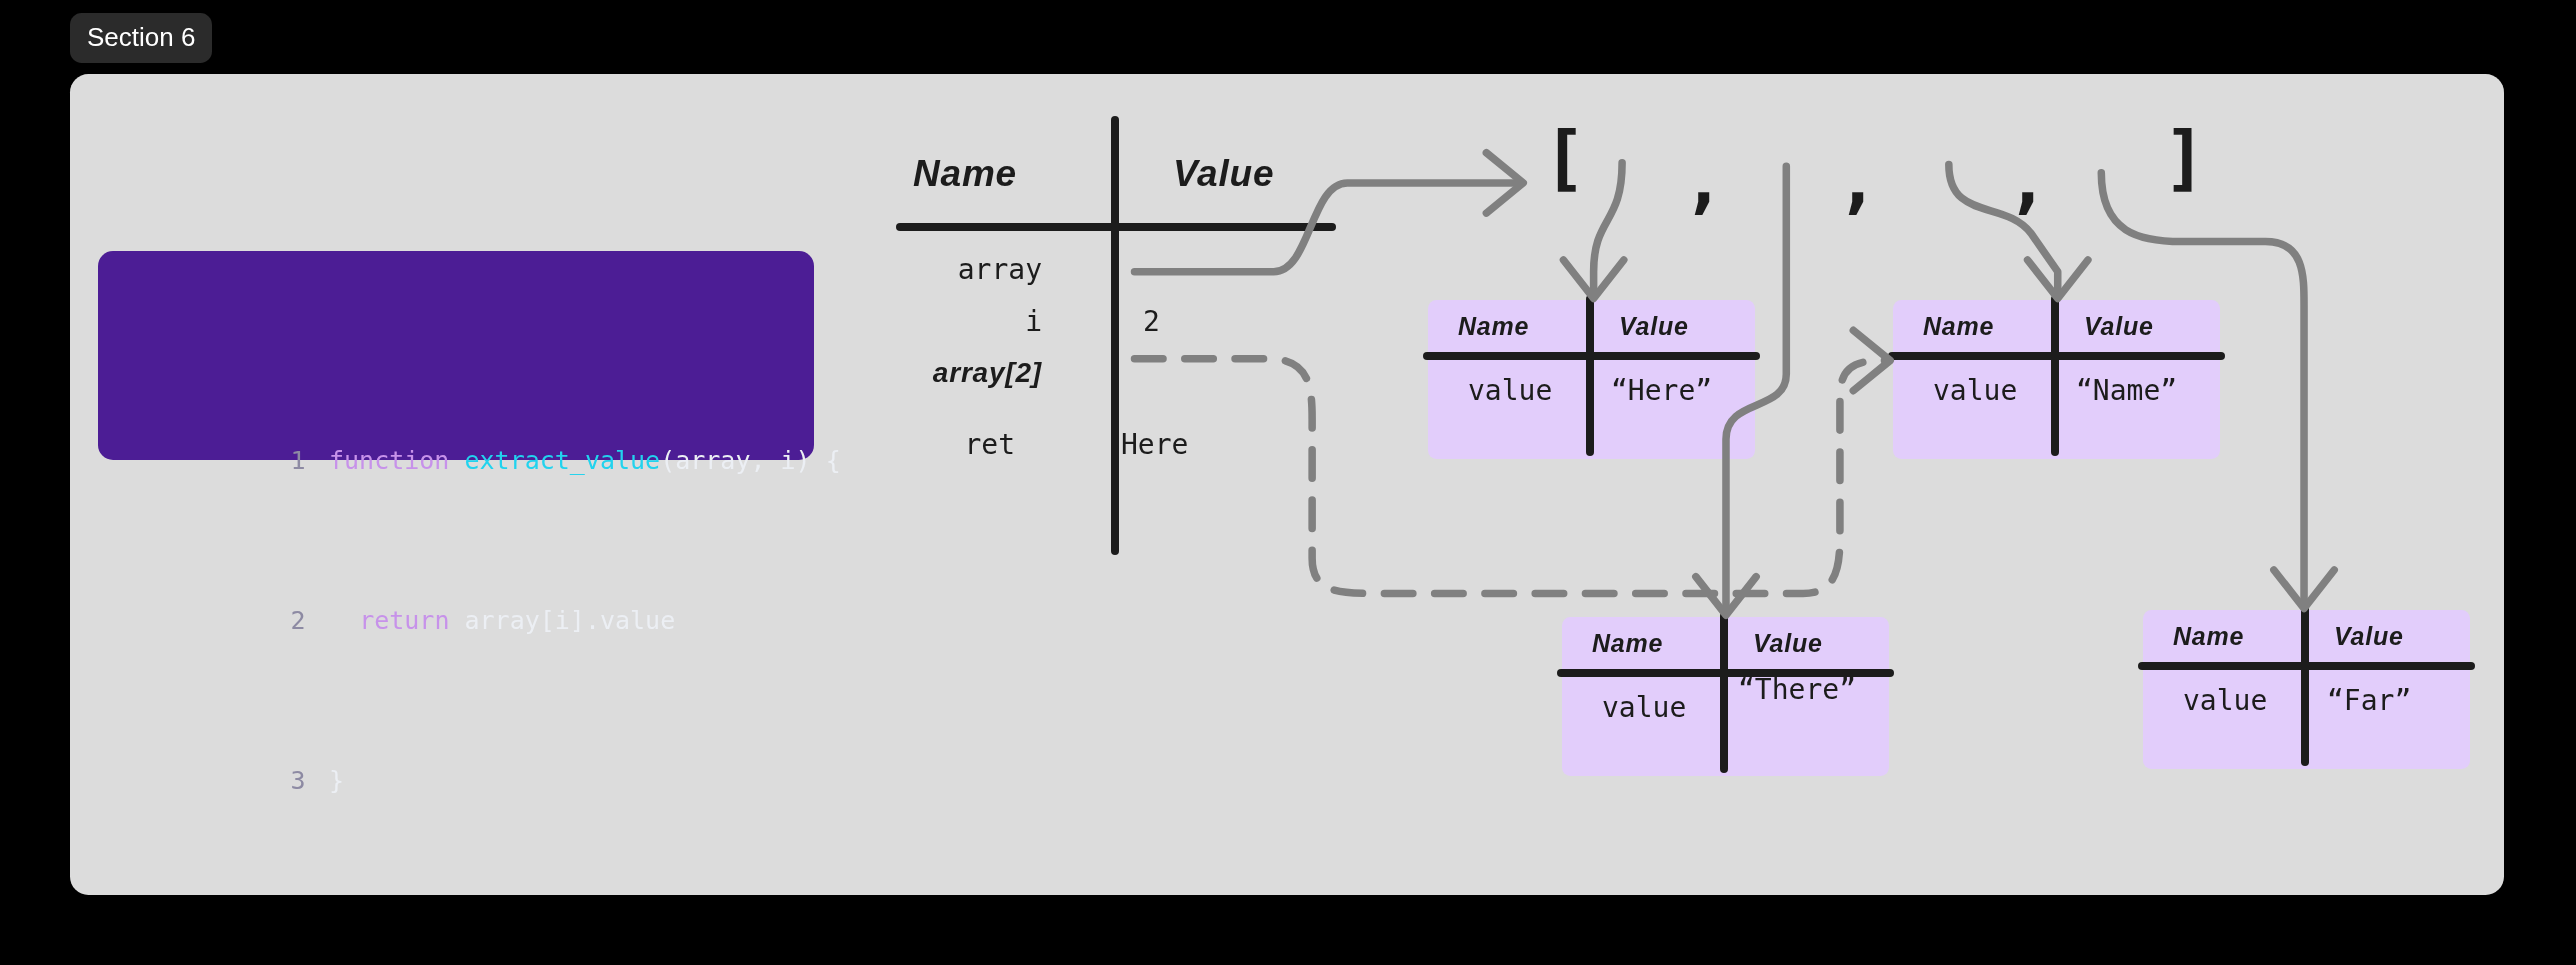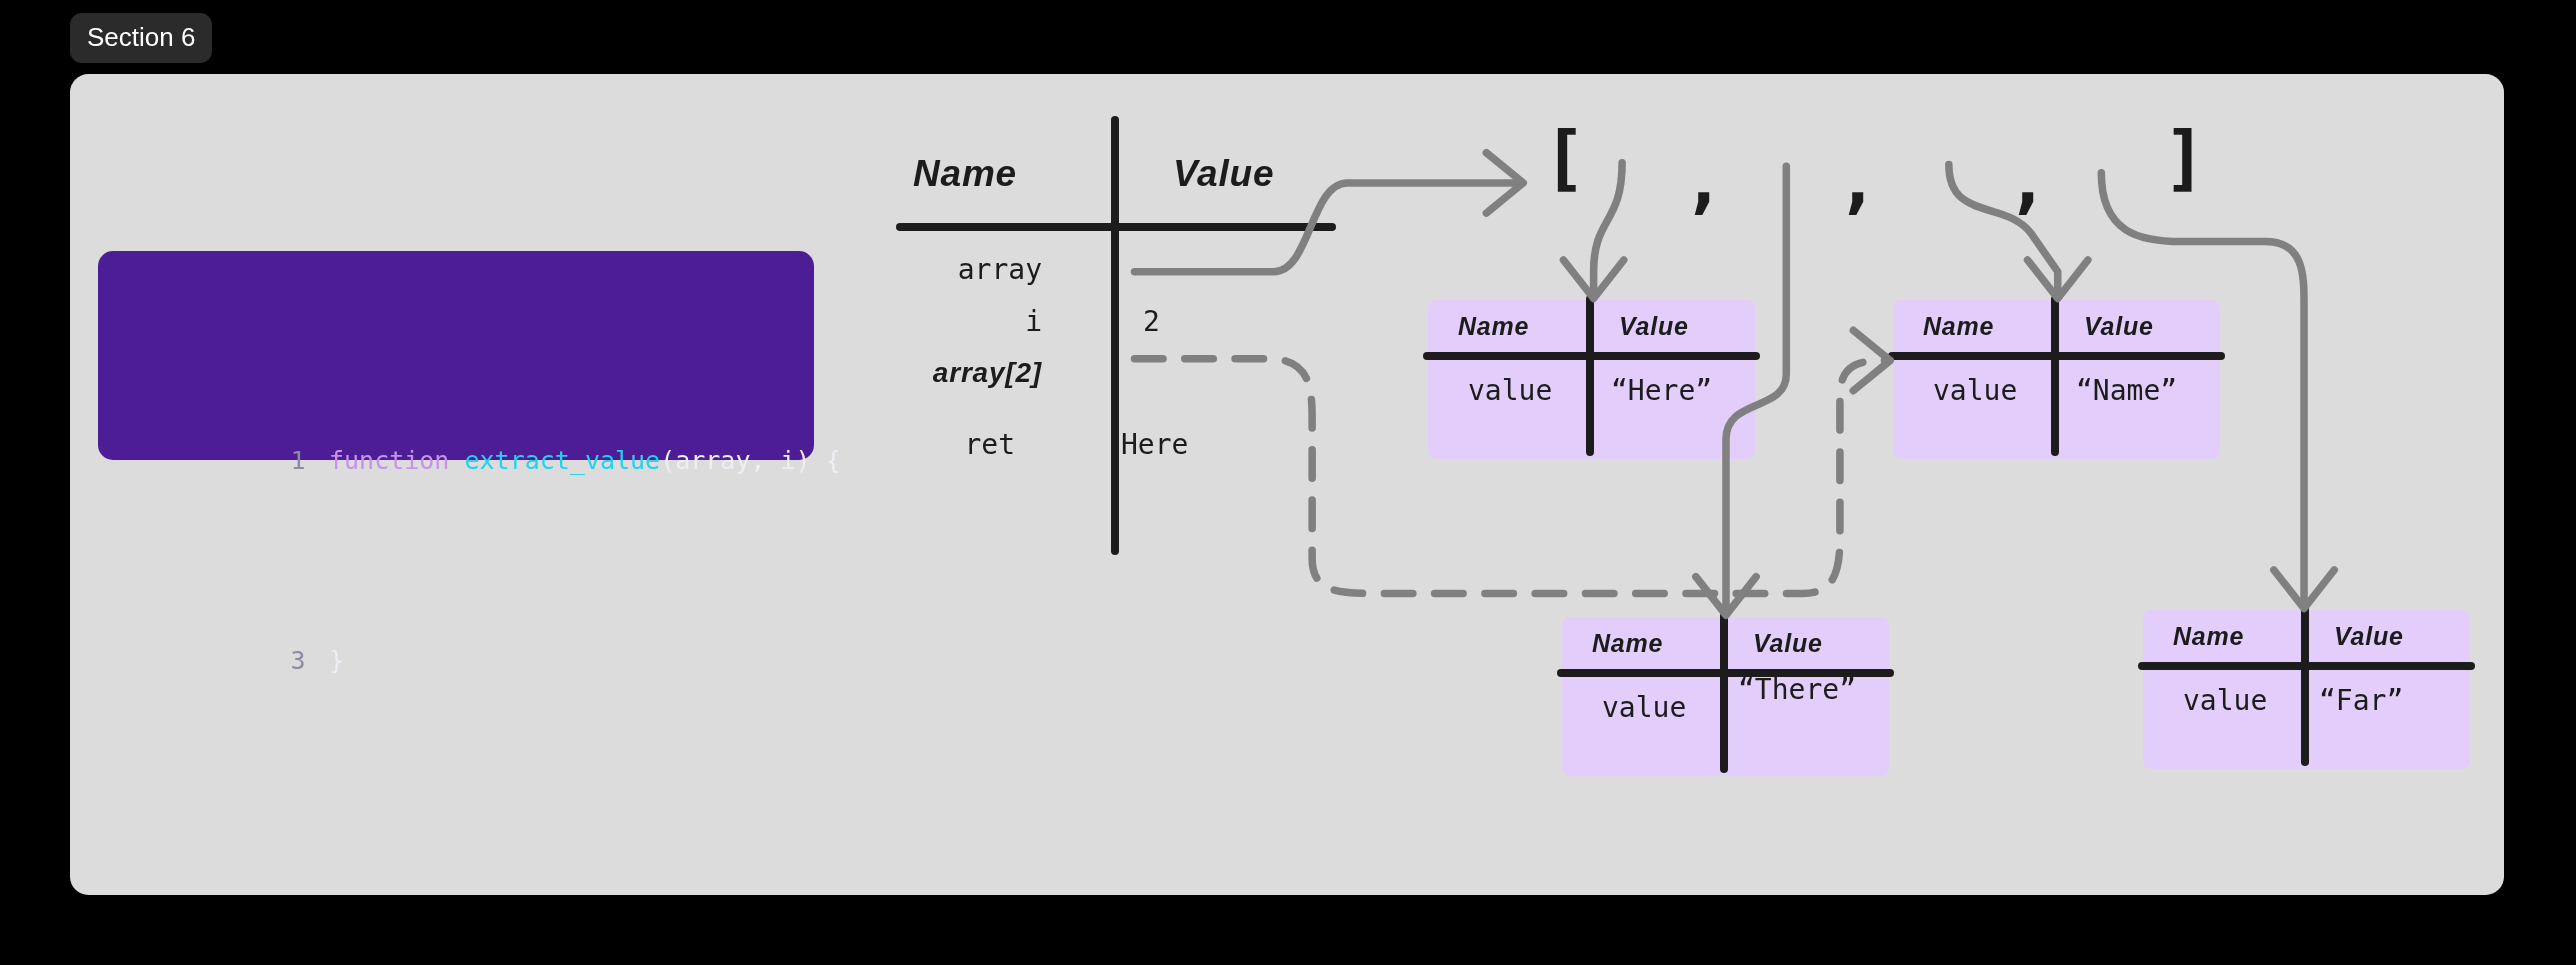--- a/index.html
+++ b/index.html
@@ -127,20 +127,23 @@
 
   <div class="panel">
 
     <div class="code-card" style="left:28px; top:141px;">
       <div class="code-lines">
 
         <span class="code-line">
           <span class="ln">1</span><span class="tok t-kw">function </span><span class="tok t-fn">extract_value</span><span class="tok t-pl">(array, i) {</span>
         </span>
 
+        <span class="code-line">
+          <span class="ln">2</span><span class="tok t-pl">  </span><span class="tok t-kw">return </span><span class="tok t-pl">array[i].value</span>
+        </span>
 
         <span class="code-line">
           <span class="ln">3</span><span class="tok t-pl">}</span>
         </span>
 
       </div>
     </div>
 
     <div class="abs hand env-hdr-name" style="left:843px; top:79px;">Name</div>
     <div class="abs hand env-hdr-value" style="left:1103px; top:79px;">Value</div>
@@ -184,21 +187,21 @@
       <div class="ob-cell mono" style="left:40px;  top:74px;">value</div>
       <div class="ob-cell mono" style="left:176px; top:56px;">“There”</div>
     </div>
 
     <div class="objbox" style="left:2073px; top:536px; width:327px; height:159px;">
       <div class="ob-vline" style="left:158px;"></div>
       <div class="ob-hline" style="top:52px;"></div>
       <div class="ob-hdr hand" style="left:30px;  top:11.7px;">Name</div>
       <div class="ob-hdr hand" style="left:191px; top:11.7px;">Value</div>
       <div class="ob-cell mono" style="left:40px;  top:74px;">value</div>
-      <div class="ob-cell mono" style="left:176px; top:74px;">“Far”</div>
+      <div class="ob-cell mono" style="left:184px; top:74px;">“Far”</div>
     </div>
 
     <div class="abs" style="left:1473px; top:47px; font-size:72px; font-weight:700; color:#1c1c1c;
                             font-family:'DejaVu Sans Mono','Liberation Mono',monospace; line-height:1;">[</div>
 
     <div class="abs" style="left:1612px; top:70px; font-size:72px; font-weight:700; color:#1c1c1c;
                             font-family:'DejaVu Sans Mono','Liberation Mono',monospace; line-height:1;">,</div>
 
     <div class="abs" style="left:1766px; top:70px; font-size:72px; font-weight:700; color:#1c1c1c;
                             font-family:'DejaVu Sans Mono','Liberation Mono',monospace; line-height:1;">,</div>

